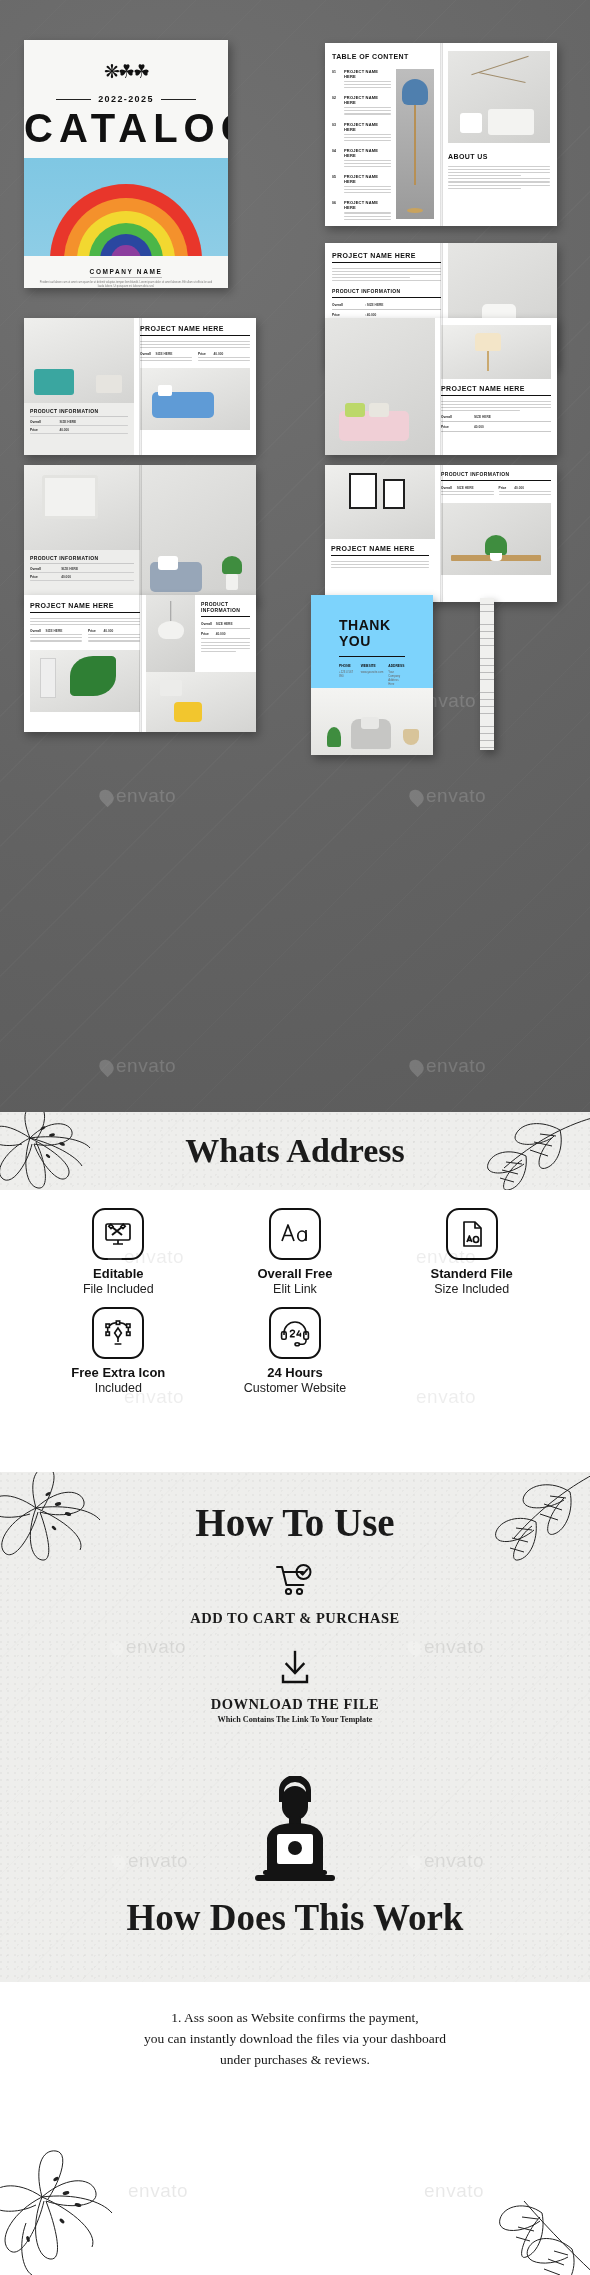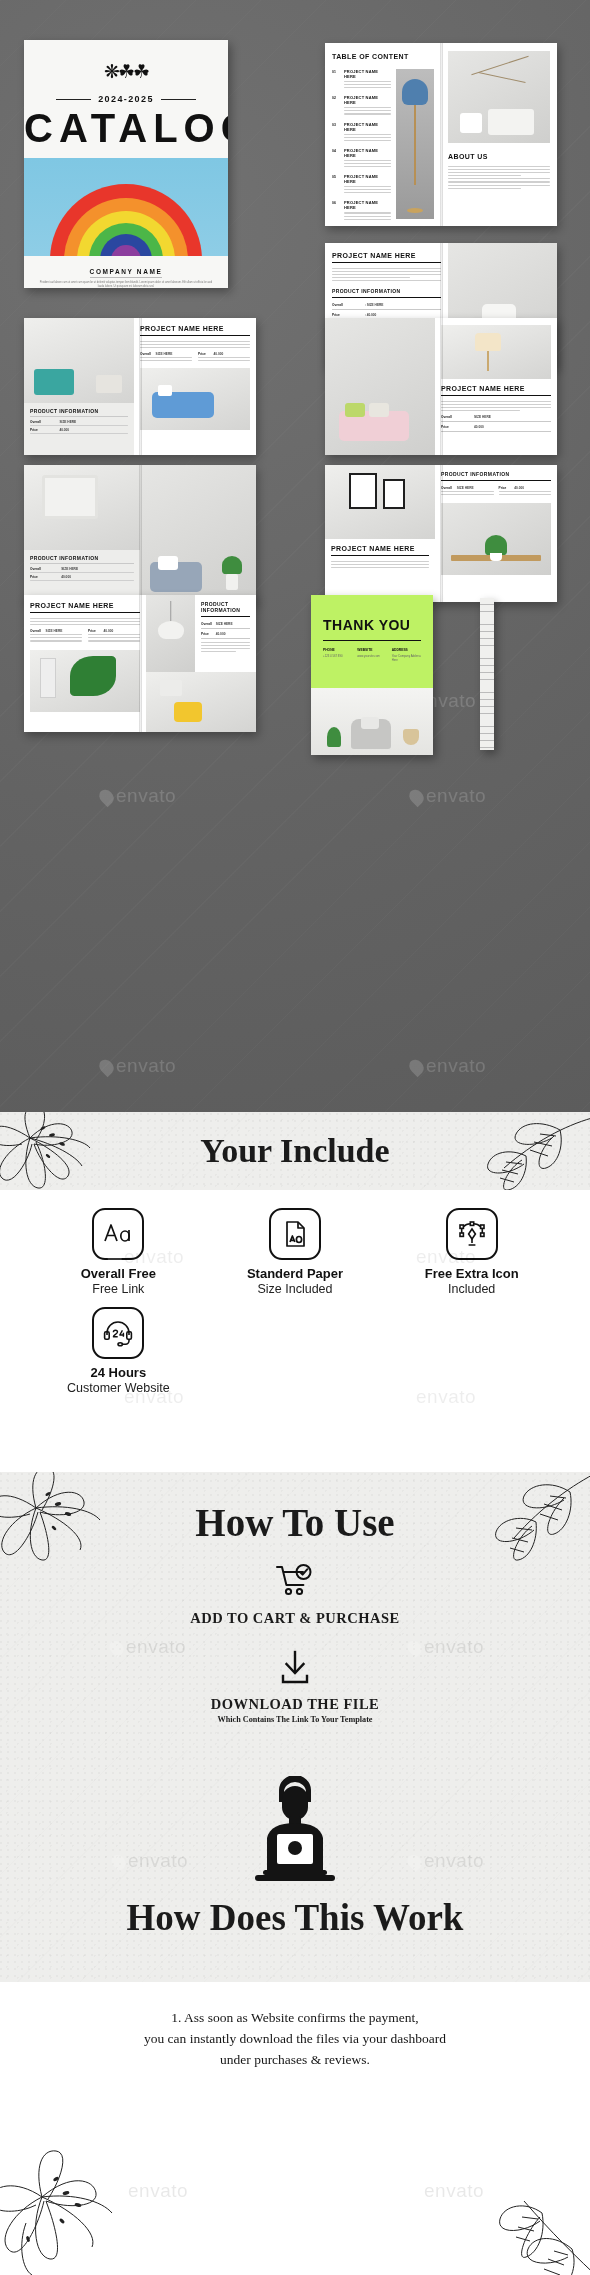--- a/index.html
+++ b/index.html
@@ -208,21 +208,21 @@
   <span class="wm" style="left:100px; top:785px;">envato</span>
   <span class="wm" style="left:410px; top:785px;">envato</span>
   <span class="wm" style="left:100px; top:1055px;">envato</span>
   <span class="wm" style="left:410px; top:1055px;">envato</span>
 
   <div class="sheet" id="cover">
     <div class="cover-top">
       <div class="crest">❋☘☘</div>
       <div class="year-row">
         <span class="ln"></span>
-        <span class="year">2024-2025</span>
+        <span class="year">2022-2025</span>
         <span class="ln"></span>
       </div>
       <div class="cover-title">CATALOG</div>
     </div>
     <div class="cover-photo">
       <div class="rb rb1"></div>
       <div class="rb rb2"></div>
       <div class="rb rb3"></div>
       <div class="rb rb4"></div>
       <div class="rb rb5"></div>
@@ -609,21 +609,21 @@
         </div>
       </div>
       <div class="photo g3" style="height:44%;">
         <div style="position:absolute;left:28px;bottom:10px;width:28px;height:20px;background:#f2c62e;border-radius:4px;"></div>
         <div style="position:absolute;left:14px;top:8px;width:22px;height:16px;background:#ececea;border-radius:2px;"></div>
       </div>
     </div>
   </div>
 
   <div class="sheet" style="left:311px; top:595px; width:122px; height:160px;">
-    <div style="height:58%; background:#bef264; padding:22px 12px 0;">
+    <div style="height:58%; background:#7dd3fc; padding:22px 28px 0;">
       <div style="font-size:14px; font-weight:700; letter-spacing:.5px; color:#111;">THANK YOU</div>
       <div style="height:1px;background:#111;margin:7px 0 7px;"></div>
       <div style="display:flex;gap:5px;">
         <div style="flex:1;">
           <div style="font-size:3.3px;font-weight:700;color:#111;">PHONE</div>
           <div style="font-size:2.8px;color:#666;margin-top:2px;">+123 4 567 890</div>
         </div>
         <div style="flex:1;">
           <div style="font-size:3.3px;font-weight:700;color:#111;">WEBSITE</div>
           <div style="font-size:2.8px;color:#666;margin-top:2px;">www.yoursite.com</div>
@@ -671,54 +671,67 @@
     <g fill="none" stroke="#222" stroke-width="1">
       <path d="M128 6 C100 14 70 30 40 56"></path>
       <path d="M96 18 C78 8 58 10 52 22 C46 34 70 36 88 26"></path>
       <path d="M96 18 C100 34 94 52 82 56 C70 60 74 38 90 24"></path>
       <path d="M62 44 C46 36 28 40 24 52 C20 64 44 64 60 52"></path>
       <path d="M62 44 C64 60 56 76 44 78 C34 80 42 58 58 48"></path>
       <path d="M76 22 L92 24 M70 30 L88 34 M66 38 L84 44"></path>
       <path d="M42 50 L58 52 M38 58 L54 62 M36 66 L50 70"></path>
     </g>
   </svg>
-  <div class="band-title" style="font-size:34px; line-height:78px;">Your Include</div>
+  <div class="band-title" style="font-size:34px; line-height:78px;">Whats Address</div>
 </div>
 
 <div class="white" style="height:282px;">
   <span class="wm" style="left:108px; top:56px; color:rgba(0,0,0,.07);">envato</span>
   <span class="wm" style="left:400px; top:56px; color:rgba(0,0,0,.07);">envato</span>
   <span class="wm" style="left:108px; top:196px; color:rgba(0,0,0,.07);">envato</span>
   <span class="wm" style="left:400px; top:196px; color:rgba(0,0,0,.07);">envato</span>
 
   <div class="feat-grid">
 
+    <div class="feat">
+      <div class="feat-ico">
+        <svg width="30" height="30" viewBox="0 0 30 30" fill="none" stroke="#111" stroke-width="1.7">
+          <rect x="3" y="5" width="24" height="16" rx="1.6"></rect>
+          <path d="M15 21v4M10 25h10"></path>
+          <path d="M9 16 L19 8 M19 16 L9 8" stroke-width="2"></path>
+          <path d="M18 7.5 l2.2-2.2 2 2 -2.2 2.2z"></path>
+          <path d="M10 7.5 l-2.2-2.2 -2 2 2.2 2.2z"></path>
+        </svg>
+      </div>
+      <div class="feat-t">Editable</div>
+      <div class="feat-s">File Included</div>
+    </div>
 
     <div class="feat">
       <div class="feat-ico">
         <svg width="32" height="30" viewBox="0 0 32 30" fill="none" stroke="#111" stroke-width="1.7" stroke-linejoin="round">
           <path d="M3 22 L9 6 L15 22 M5.4 16.5h7.2"></path>
           <path d="M27 11v11"></path>
           <ellipse cx="23" cy="17" rx="4.2" ry="5"></ellipse>
         </svg>
       </div>
       <div class="feat-t">Overall Free</div>
-      <div class="feat-s">Free Link</div>
+      <div class="feat-s">Elit Link</div>
     </div>
 
     <div class="feat">
       <div class="feat-ico">
         <svg width="28" height="30" viewBox="0 0 28 30" fill="none" stroke="#111" stroke-width="1.7" stroke-linejoin="round">
           <path d="M6 3 h11 l6 6 v18 H6 z"></path>
           <path d="M17 3 v6 h6"></path>
           <path d="M9 23 l2.4-6 2.4 6 M9.8 21.4h3.2"></path>
           <ellipse cx="18" cy="20.5" rx="2.6" ry="3"></ellipse>
         </svg>
       </div>
-      <div class="feat-t">Standerd Paper</div>
+      <div class="feat-t">Standerd File</div>
       <div class="feat-s">Size Included</div>
     </div>
 
     <div class="feat">
       <div class="feat-ico">
         <svg width="30" height="30" viewBox="0 0 30 30" fill="none" stroke="#111" stroke-width="1.6">
           <rect x="3" y="6" width="3.4" height="3.4"></rect>
           <rect x="23.6" y="6" width="3.4" height="3.4"></rect>
           <rect x="13.3" y="3" width="3.4" height="3.4"></rect>
           <path d="M6.4 7.7 C9 5 12 4.7 13.3 4.7 M16.7 4.7 C18 4.7 21 5 23.6 7.7"></path>

